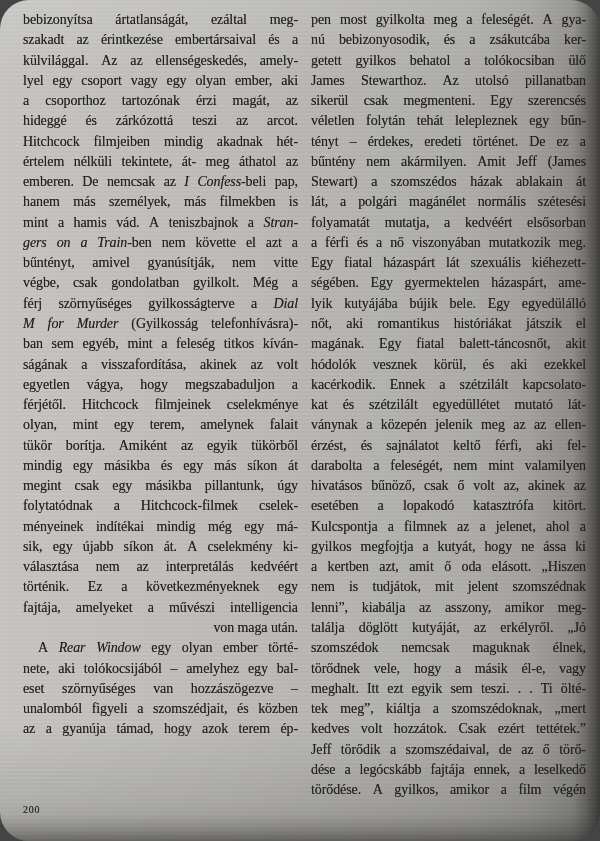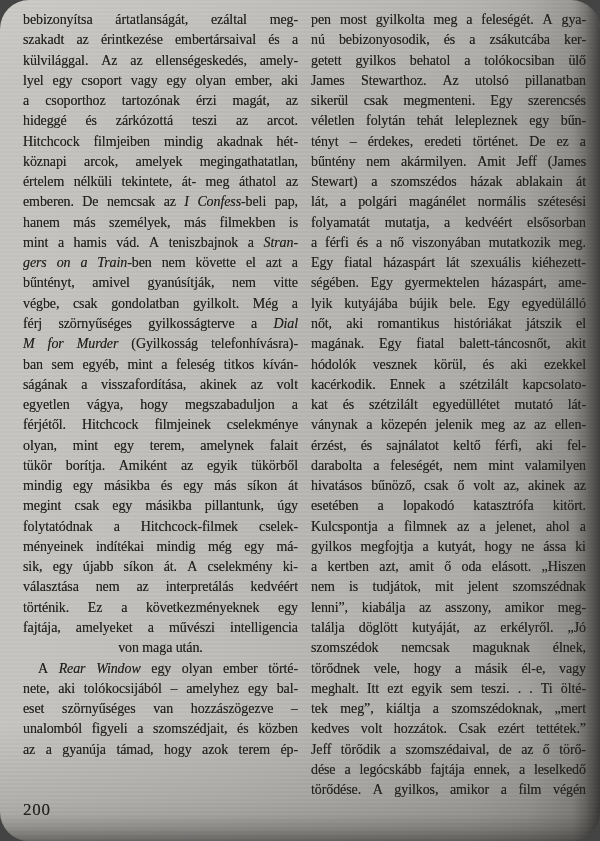--- a/index.html
+++ b/index.html
@@ -29,30 +29,30 @@
     height: 20.28px;
     line-height: 20.28px;
     font-size: 14px;
     letter-spacing: -0.1px;
     display: flex;
     justify-content: space-between;
     overflow: hidden;
     text-shadow: 0 0 0.6px rgba(30,28,24,0.55);
   }
   .line.indent { padding-left: 15px; }
-  .line.noflex { display: block; text-align: center; }
+  .line.noflex { display: block; text-align: right; }
   .w { white-space: pre; }
   .w i { font-style: italic; }
   .pagenum {
     position: absolute;
     left: 23px;
     top: 800px;
     height: 20px;
     line-height: 20px;
-    font-size: 17px;
+    font-size: 10px;
     letter-spacing: 0.8px;
     text-shadow: 0 0 0.6px rgba(30,28,24,0.5);
   }
   .edge-right {
     position: absolute;
     top: 0; right: 0;
     width: 26px; height: 841px;
     pointer-events: none;
     background: linear-gradient(to right, rgba(40,39,37,0) 0%, rgba(40,39,37,0.18) 45%, rgba(30,29,28,0.42) 80%, rgba(22,22,21,0.55) 100%);
   }
@@ -118,26 +118,20 @@
           <span class="w"><span>arcot.</span></span>
         </div>
         <div class="line">
           <span class="w"><span>Hitchcock</span></span>
           <span class="w"><span>filmjeiben</span></span>
           <span class="w"><span>mindig</span></span>
           <span class="w"><span>akadnak</span></span>
           <span class="w"><span>hét-</span></span>
         </div>
         <div class="line">
-          <span class="w"><span>köznapi</span></span>
-          <span class="w"><span>arcok,</span></span>
-          <span class="w"><span>amelyek</span></span>
-          <span class="w"><span>megingathatatlan,</span></span>
-        </div>
-        <div class="line">
           <span class="w"><span>értelem</span></span>
           <span class="w"><span>nélküli</span></span>
           <span class="w"><span>tekintete,</span></span>
           <span class="w"><span>át-</span></span>
           <span class="w"><span>meg</span></span>
           <span class="w"><span>áthatol</span></span>
           <span class="w"><span>az</span></span>
         </div>
         <div class="line">
           <span class="w"><span>emberen.</span></span>

